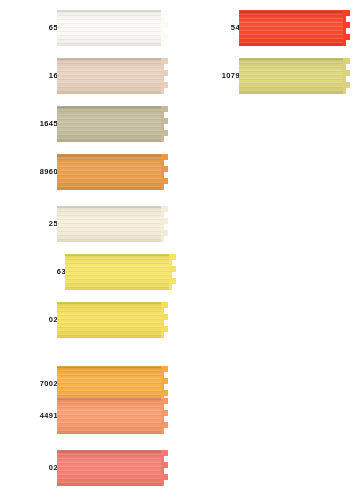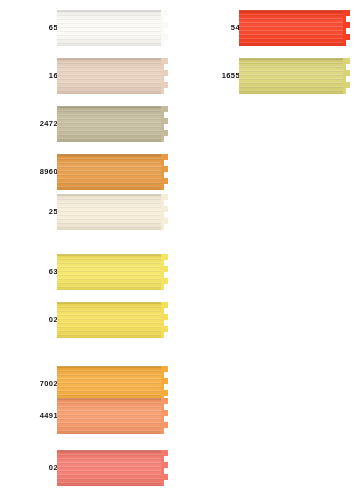--- a/index.html
+++ b/index.html
@@ -151,21 +151,21 @@
             <i style="background: rgb(232, 207, 188);"></i>
             <i style="background: rgb(232, 207, 188);"></i>
             <i style="background: rgb(232, 207, 188);"></i>
             <i style="background: rgb(232, 207, 188);"></i>
             <i style="background: rgb(232, 207, 188);"></i>
             <i style="background: rgb(232, 207, 188);"></i>
           </div>
         </div>
       </div>
       <div class="sample-row" style="top: 100px;">
-        <span class="sample-label">2472</span>
+        <span class="sample-label">1645</span>
         <div class="ribbon-wrap">
           <div class="ribbon" style="background: rgb(195, 187, 155);">
             <div class="weave"></div>
             <div class="shade"></div>
           </div>
           <div class="ribbon-edge">
             <i style="background: rgb(195, 187, 155);"></i>
             <i style="background: rgb(195, 187, 155);"></i>
             <i style="background: rgb(195, 187, 155);"></i>
             <i style="background: rgb(195, 187, 155);"></i>
@@ -184,38 +184,38 @@
           <div class="ribbon-edge">
             <i style="background: rgb(231, 154, 68);"></i>
             <i style="background: rgb(231, 154, 68);"></i>
             <i style="background: rgb(231, 154, 68);"></i>
             <i style="background: rgb(231, 154, 68);"></i>
             <i style="background: rgb(231, 154, 68);"></i>
             <i style="background: rgb(231, 154, 68);"></i>
           </div>
         </div>
       </div>
-      <div class="sample-row" style="top: 188px;">
+      <div class="sample-row" style="top: 200px;">
         <span class="sample-label">25</span>
         <div class="ribbon-wrap">
           <div class="ribbon" style="background: rgb(246, 237, 216);">
             <div class="weave"></div>
             <div class="shade"></div>
           </div>
           <div class="ribbon-edge">
             <i style="background: rgb(246, 237, 216);"></i>
             <i style="background: rgb(246, 237, 216);"></i>
             <i style="background: rgb(246, 237, 216);"></i>
             <i style="background: rgb(246, 237, 216);"></i>
             <i style="background: rgb(246, 237, 216);"></i>
             <i style="background: rgb(246, 237, 216);"></i>
           </div>
         </div>
       </div>
-      <div class="sample-row" style="top: 248px;">
+      <div class="sample-row" style="top: 248px; margin-left: 8px;">
         <span class="sample-label">63</span>
         <div class="ribbon-wrap">
           <div class="ribbon" style="background: rgb(244, 228, 97);">
             <div class="weave"></div>
             <div class="shade"></div>
           </div>
           <div class="ribbon-edge">
             <i style="background: rgb(244, 228, 97);"></i>
             <i style="background: rgb(244, 228, 97);"></i>
             <i style="background: rgb(244, 228, 97);"></i>
@@ -306,21 +306,21 @@
             <i style="background: rgb(249, 63, 35);"></i>
             <i style="background: rgb(249, 63, 35);"></i>
             <i style="background: rgb(249, 63, 35);"></i>
             <i style="background: rgb(249, 63, 35);"></i>
             <i style="background: rgb(249, 63, 35);"></i>
             <i style="background: rgb(249, 63, 35);"></i>
           </div>
         </div>
       </div>
       <div class="sample-row" style="top: 52px;">
-        <span class="sample-label">1655</span>
+        <span class="sample-label">1079</span>
         <div class="ribbon-wrap">
           <div class="ribbon" style="background: rgb(218, 212, 119);">
             <div class="weave"></div>
             <div class="shade"></div>
           </div>
           <div class="ribbon-edge">
             <i style="background: rgb(218, 212, 119);"></i>
             <i style="background: rgb(218, 212, 119);"></i>
             <i style="background: rgb(218, 212, 119);"></i>
             <i style="background: rgb(218, 212, 119);"></i>

